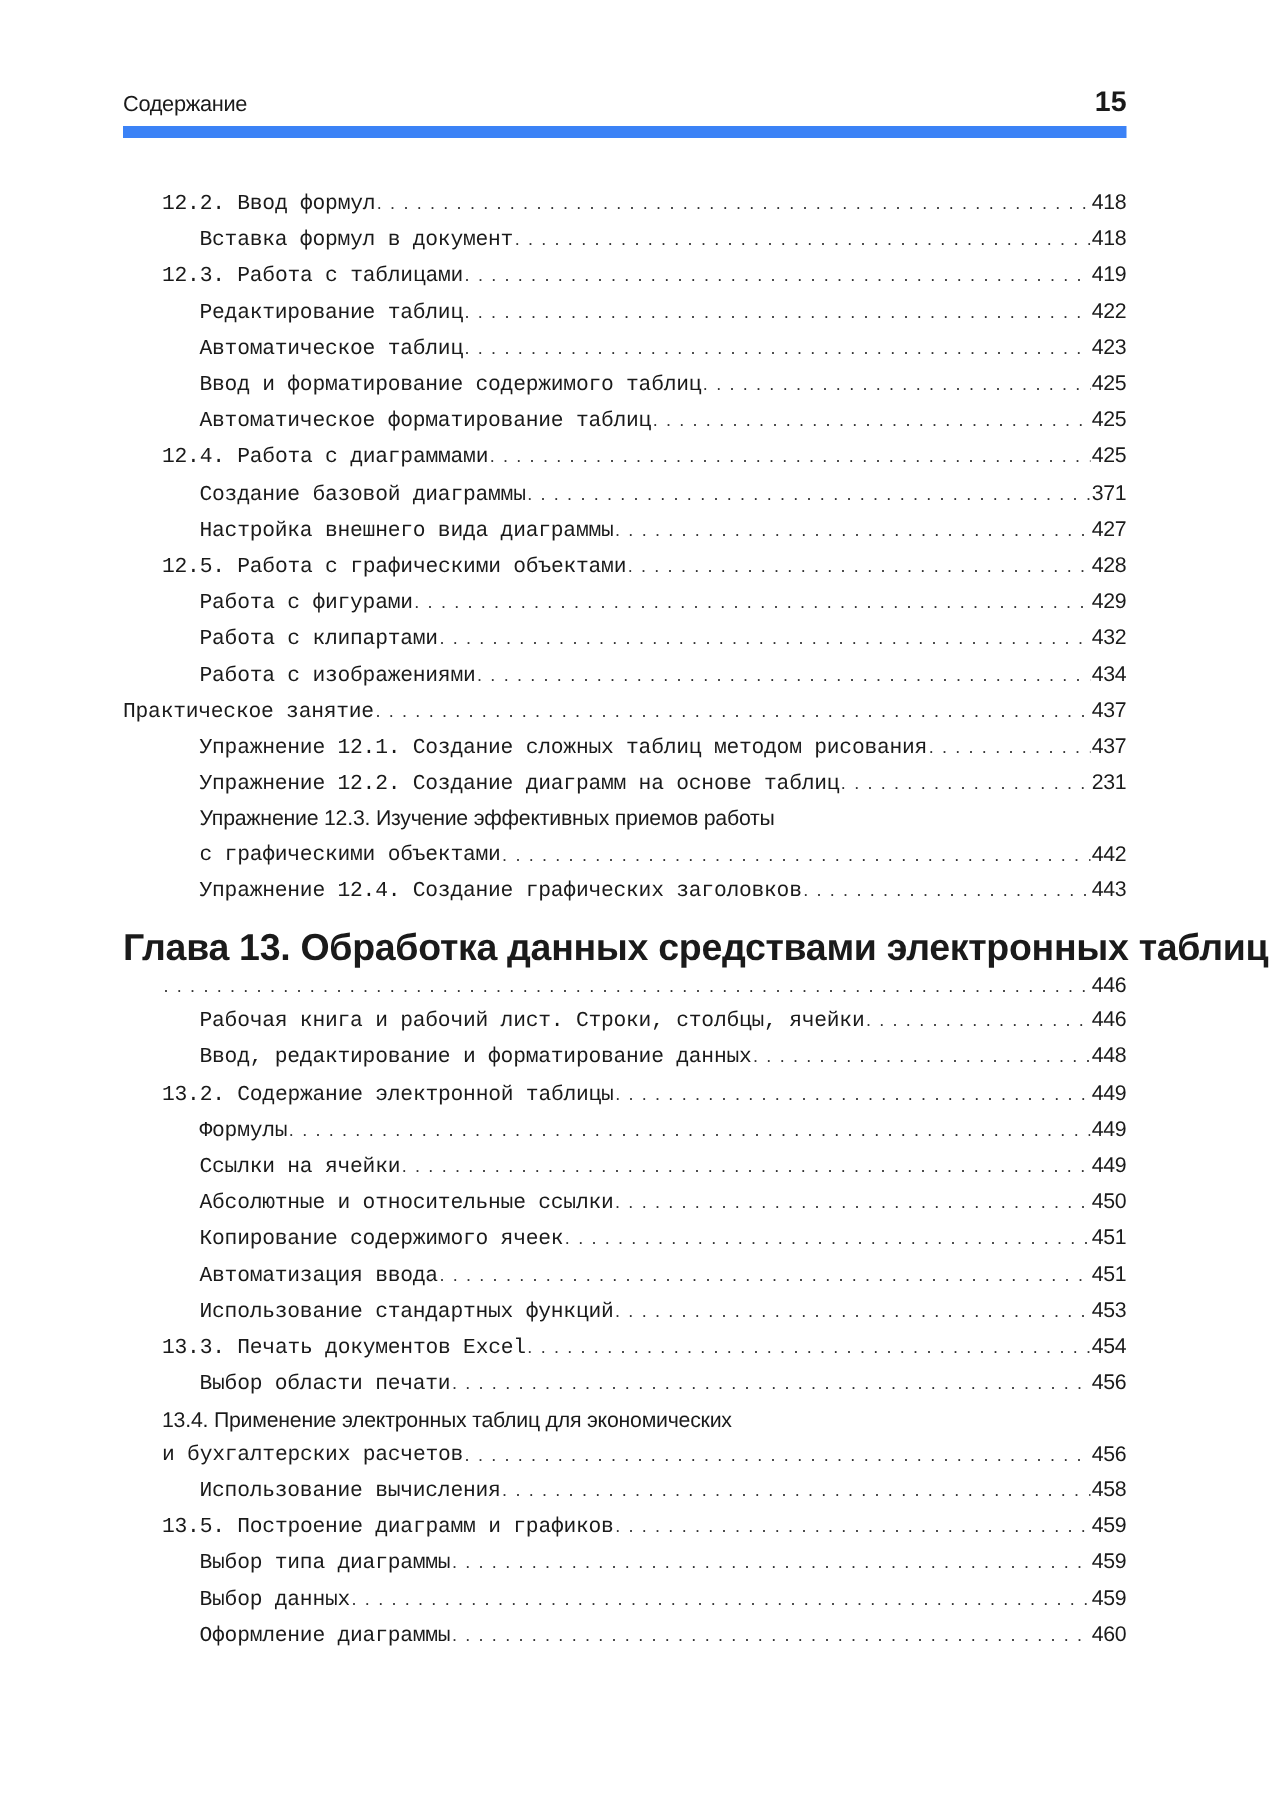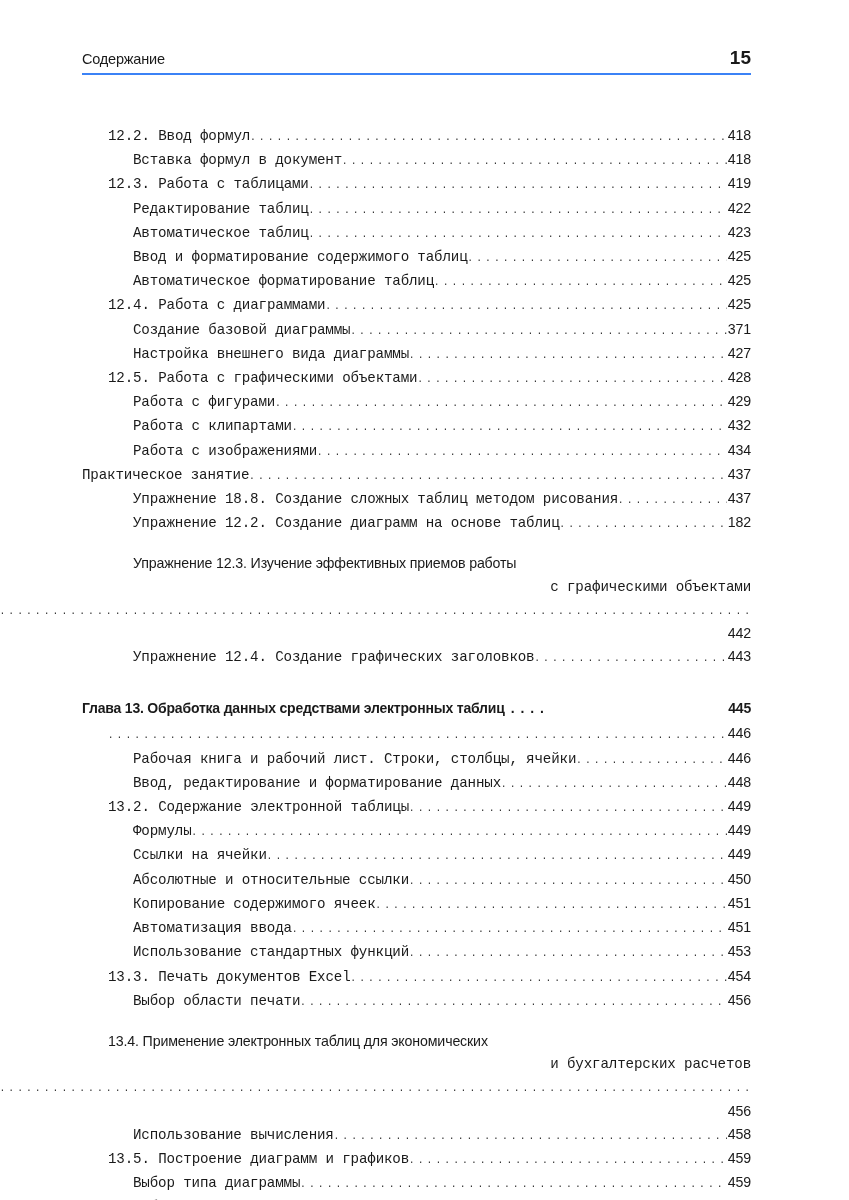--- a/index.html
+++ b/index.html
@@ -1,22 +1,22 @@
 <!DOCTYPE html>
 <html><head>
 <meta charset="utf-8">
 <style>
   html, body { margin: 0; padding: 0; background: #ffffff; }
   body {
     width: 849px; height: 1200px; position: relative; overflow: hidden;
     font-family: "Liberation Sans", sans-serif; color: #1a1a1a;
   }
   .page-header {
-    position: absolute; left: 82px; top: 47px; width: 669px; height: 26px;
-    border-bottom: 2px solid #3b82f6;
+    position: absolute; left: 82px; top: 58px; width: 669px; height: 26px;
+    border-bottom: 8px solid #3b82f6;
   }
   .header-title {
     position: absolute; left: 0; top: 4px; font-size: 14.5px; letter-spacing: -0.2px;
   }
   .header-page {
     position: absolute; right: 0; top: 0; font-size: 19px; font-weight: bold;
   }
   .toc {
     position: absolute; left: 82px; top: 124px; width: 669px;
   }
@@ -29,25 +29,25 @@
   .entry .title { white-space: nowrap; font-family: Liberation Mono, monospace; }
   .entry .leader {
     flex: 1 1 auto; overflow: hidden; white-space: nowrap; margin: 0 1px;
     color: #333; letter-spacing: 1.1px; font-size: 12px;
   }
   .entry .leader::before {
     content: ". . . . . . . . . . . . . . . . . . . . . . . . . . . . . . . . . . . . . . . . . . . . . . . . . . . . . . . . . . . . . . . . . . . . . . . . . . . . . . . . . . . . . . . . . . . . . . . . . . . . . . . . . . . .";
   }
   .entry .page { white-space: nowrap; text-align: right; }
   .entry.multi { display: block; }
-  .entry.multi .line1 { display: block; white-space: nowrap; margin-top: 17px; }
-  .entry.multi .line2 { display: flex; align-items: flex-end; flex-direction: column; }
+  .entry.multi .line1 { display: block; white-space: nowrap; }
+  .entry.multi .line2 { display: flex; align-items: center; }
   .chapter {
-    display: flex; align-items: baseline; margin-top: 26px; margin-bottom: 1px;
-    font-size: 14px; font-weight: bold; line-height: 26px; letter-spacing: -0.2px;
+    display: flex; align-items: baseline; margin-top: 13px; margin-bottom: 1px;
+    font-size: 25px; font-weight: bold; line-height: 26px; letter-spacing: -0.2px;
   }
   .chapter .title { white-space: nowrap; }
   .chapter .leader-text { white-space: nowrap; margin: 0 10px 0 6px; letter-spacing: 1px; }
   .chapter .spacer { flex: 1 1 auto; }
 </style>
 </head>
 <body>
 
 <div class="page-header">
   <span class="header-title">Содержание</span>
@@ -125,28 +125,28 @@
         <span class="title">Работа с изображениями</span>
         <span class="leader"></span>
         <span class="page">434</span>
       </div>
       <div class="entry lvl0">
         <span class="title">Практическое занятие</span>
         <span class="leader"></span>
         <span class="page">437</span>
       </div>
       <div class="entry lvl2">
-        <span class="title">Упражнение 18.8. Создание сложных таблиц методом рисования</span>
+        <span class="title">Упражнение 12.1. Создание сложных таблиц методом рисования</span>
         <span class="leader"></span>
         <span class="page">437</span>
       </div>
       <div class="entry lvl2">
         <span class="title">Упражнение 12.2. Создание диаграмм на основе таблиц</span>
         <span class="leader"></span>
-        <span class="page">182</span>
+        <span class="page">231</span>
       </div>
       <div class="entry lvl2 multi">
         <span class="line1">Упражнение 12.3. Изучение эффективных приемов работы</span>
         <div class="line2">
           <span class="title">с графическими объектами</span>
           <span class="leader"></span>
           <span class="page">442</span>
         </div>
       </div>
       <div class="entry lvl2">

